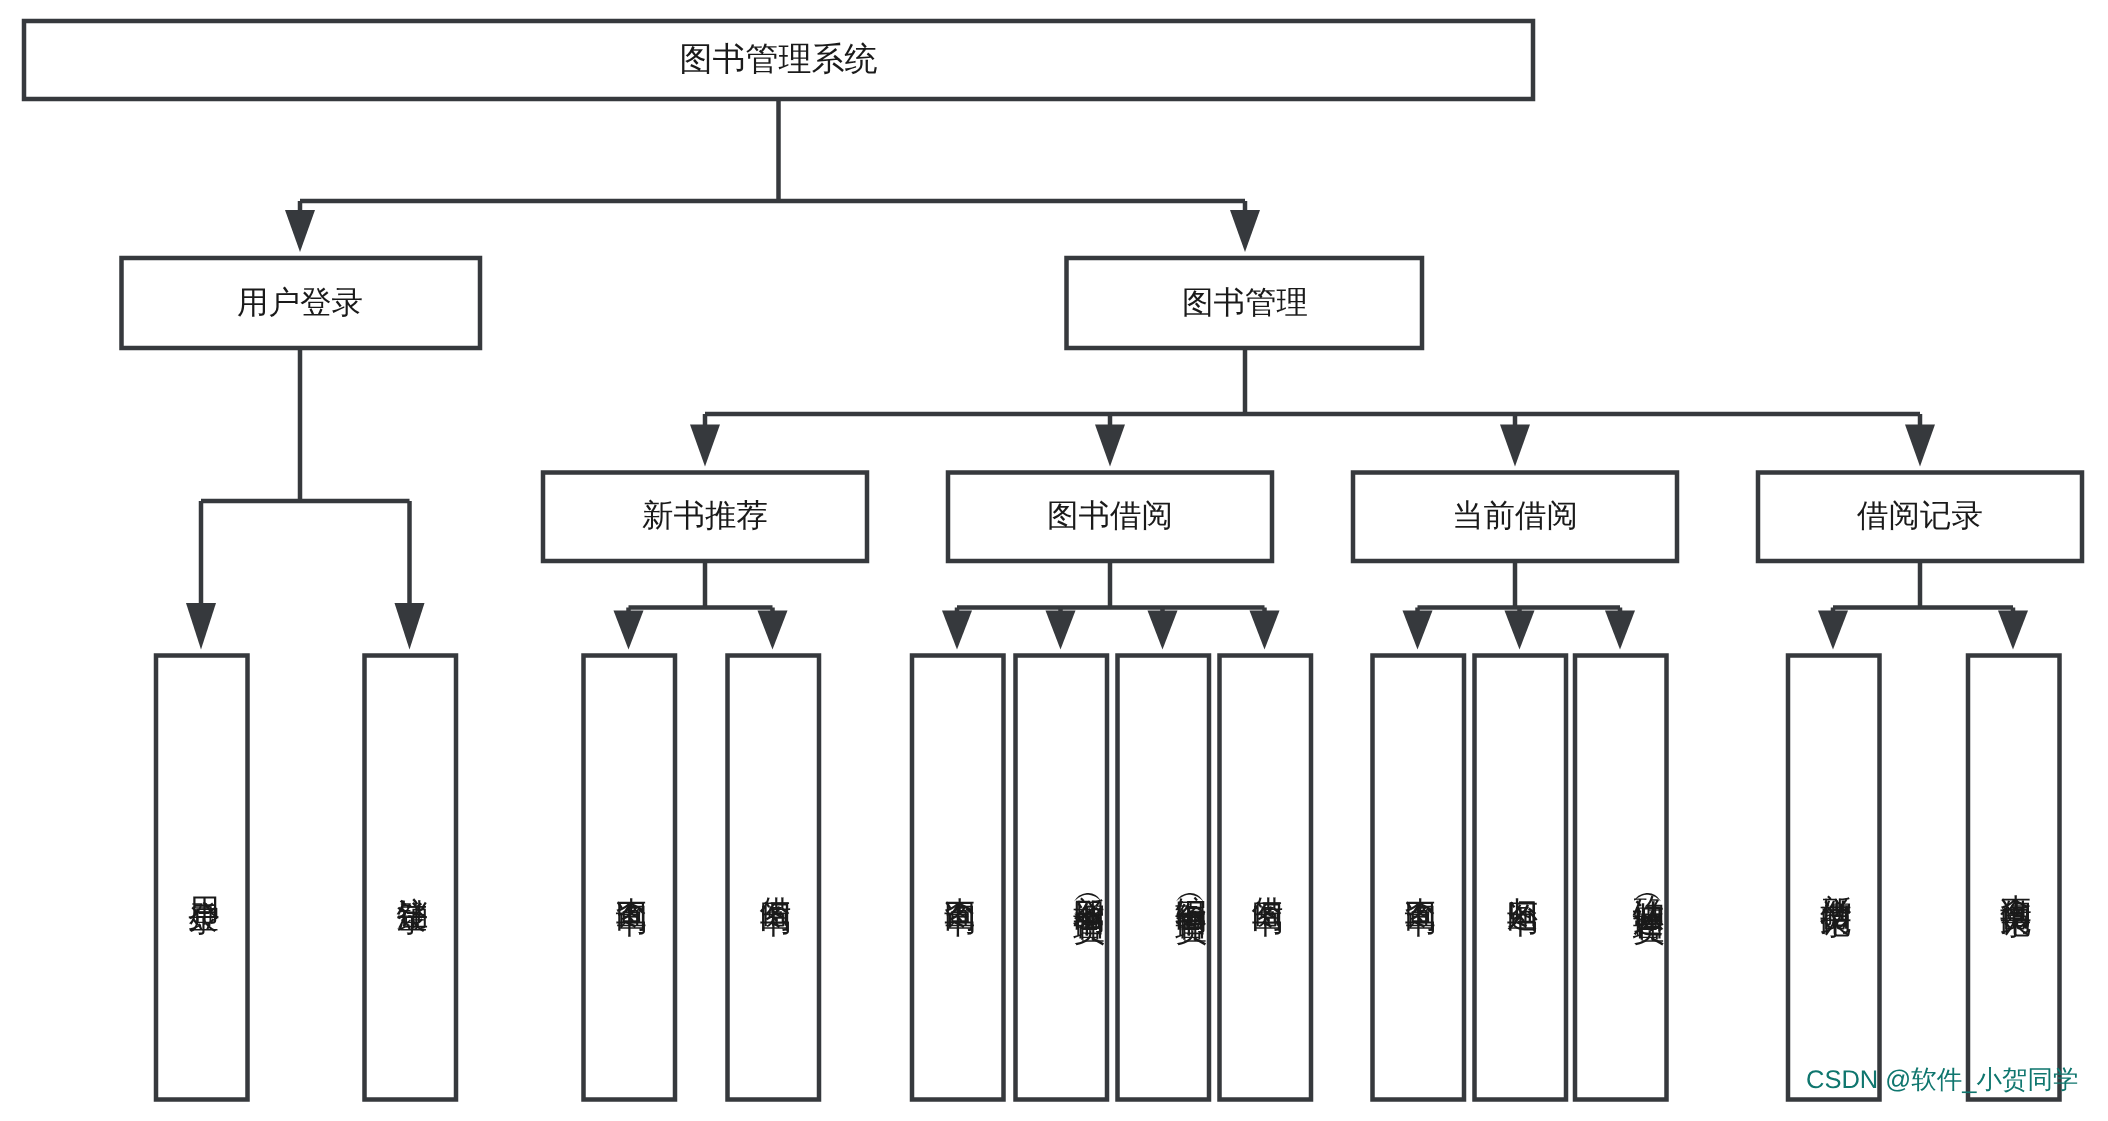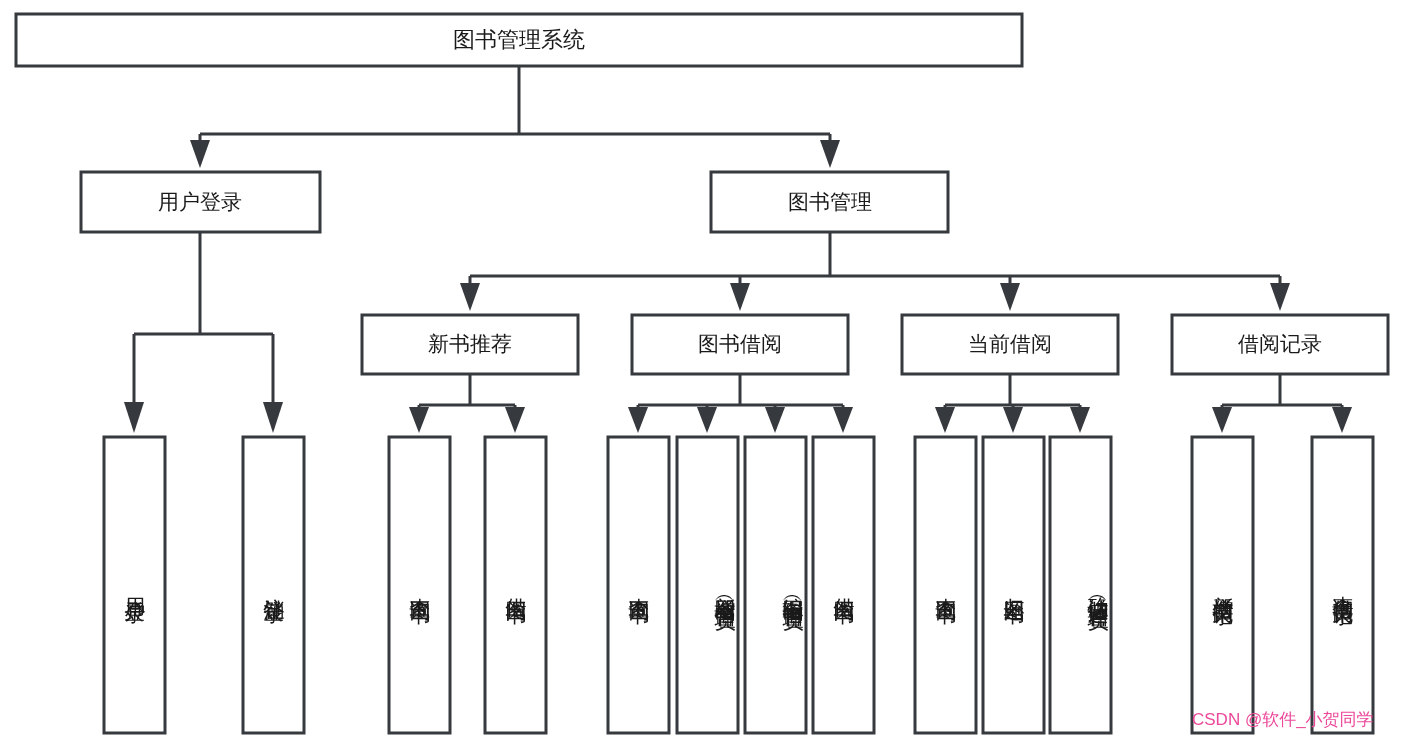--- a/index.html
+++ b/index.html
@@ -66,23 +66,24 @@
     color: #1a1a1a;
     letter-spacing: 2px;
     text-align: center;
     white-space: nowrap;
     user-select: none;
   }
   .watermark {
     position: absolute;
     font-family: "Liberation Sans", sans-serif;
     font-size: 17px;
-    color: #ec4899;
+    color: #0f766e;
     white-space: nowrap;
     user-select: none;
+    margin-left: 12px;
   }
 </style>
 </head>
 <body>
 
 <div id="diagram-root">
 
   <svg class="flow" viewBox="0 0 1405 747">
 
     <g>

